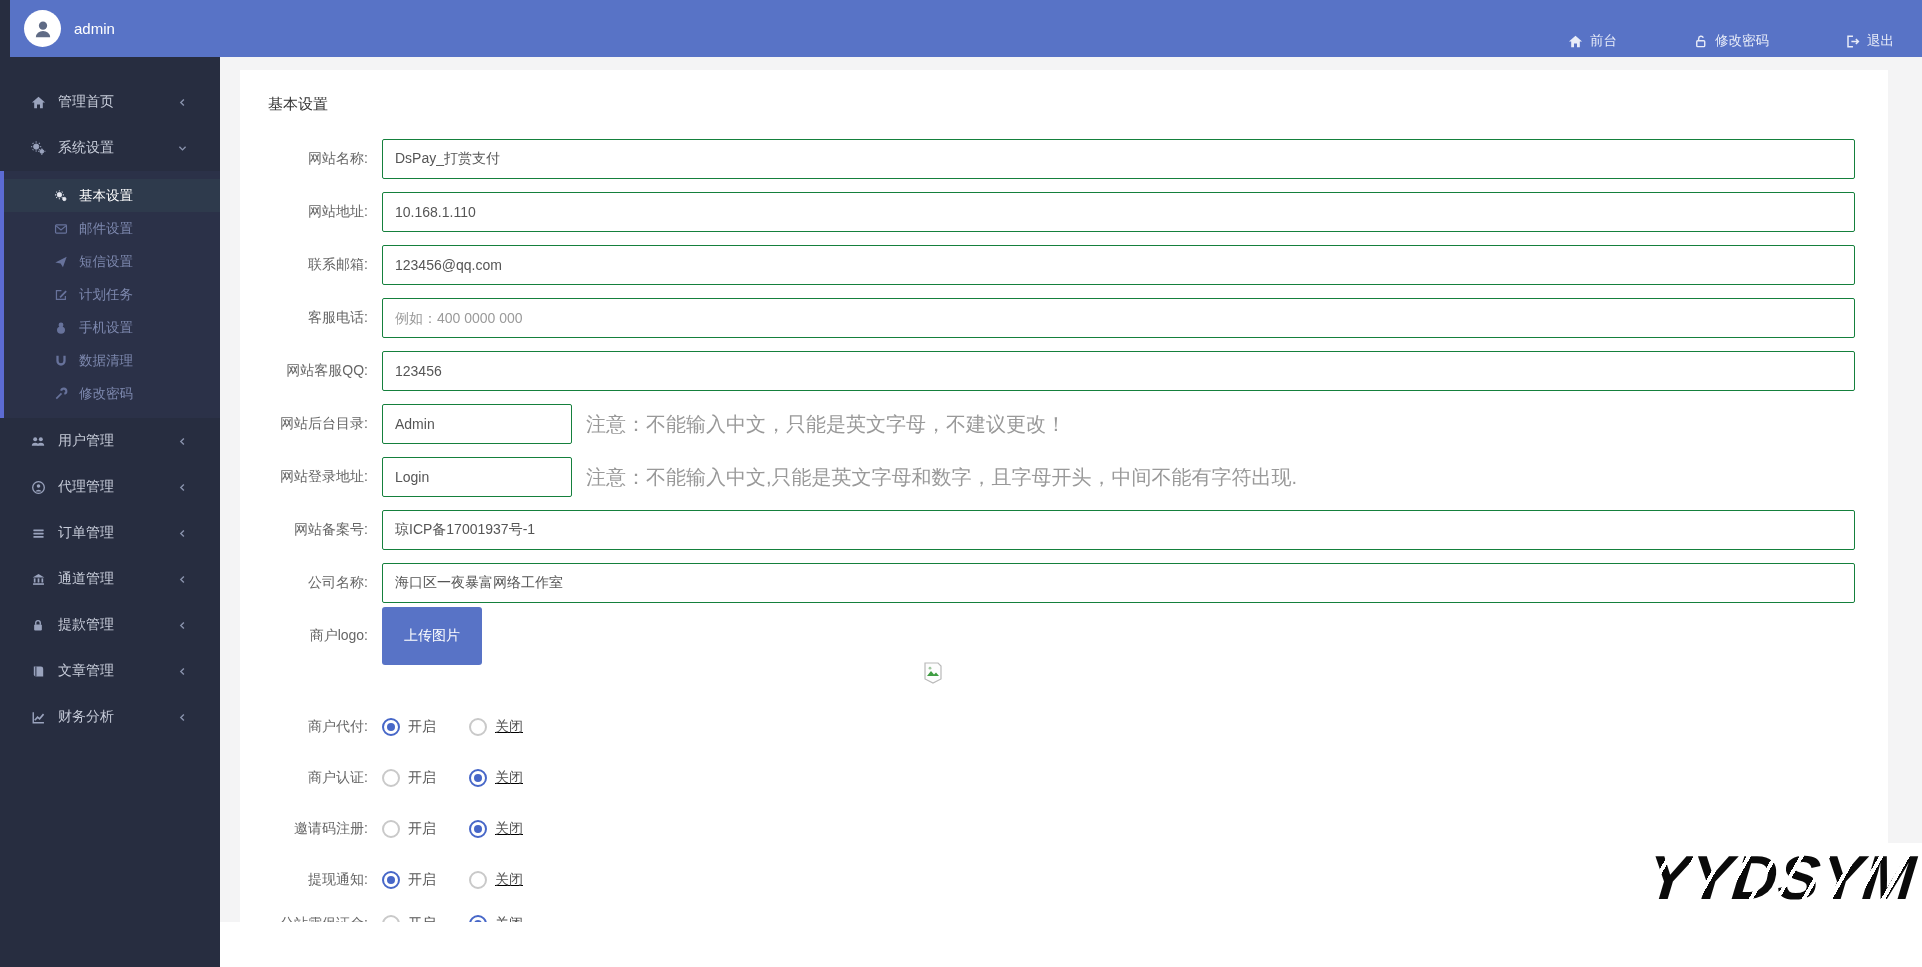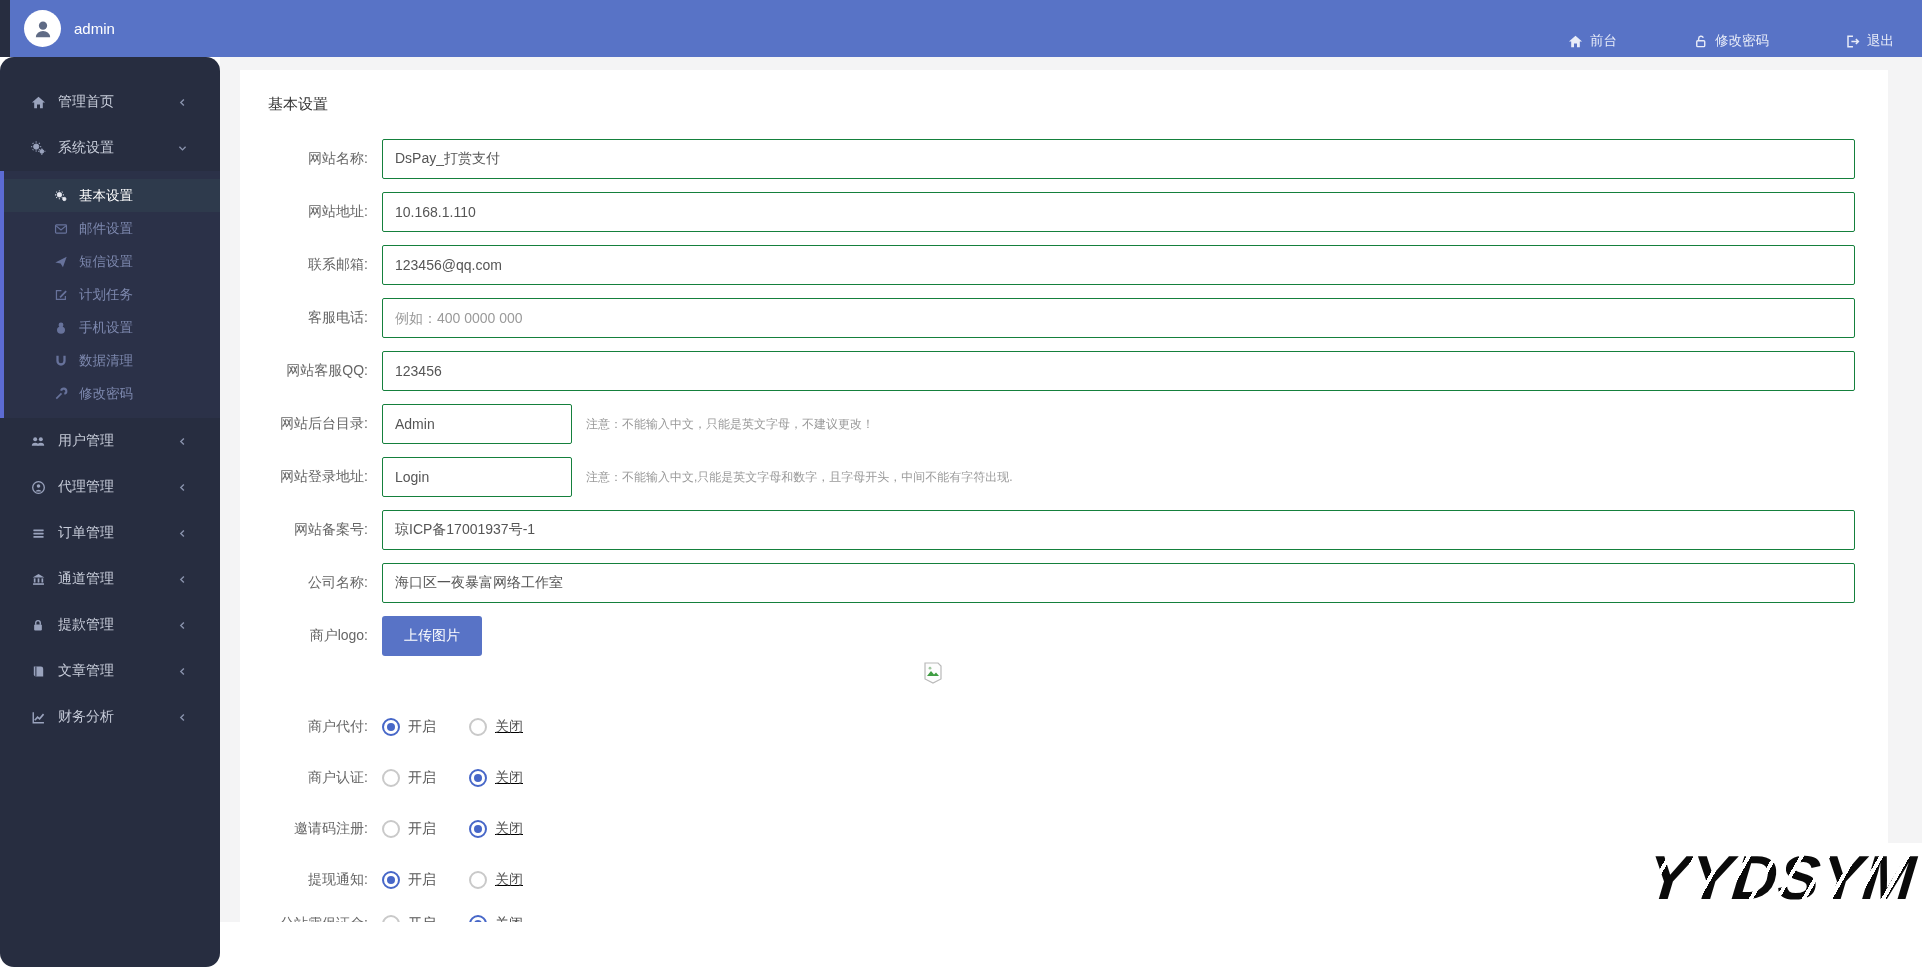--- a/index.html
+++ b/index.html
@@ -14,21 +14,21 @@
   .corner-strip { position:absolute; left:0; top:0; width:10px; height:57px; background:#272d40; }
   .avatar { position:absolute; left:24px; top:10px; width:37px; height:37px; border-radius:50%;
     background:#fff; display:flex; align-items:center; justify-content:center; }
   .username { position:absolute; left:74px; top:0; height:57px; display:flex; align-items:center;
     color:#fff; font-size:15px; }
   .top-nav { position:absolute; right:28px; top:0; height:50px; display:flex; align-items:flex-end; gap:76px; }
   .top-nav-item { display:flex; align-items:center; gap:7px; color:#e8ecf8; font-size:13.5px; cursor:pointer; }
 
   
   .sidebar { position:absolute; left:0; top:57px; width:220px; height:910px;
-    background:#272d40; z-index:10; padding-top:22px;border-radius:14px; }
+    background:#272d40; z-index:10; padding-top:22px; }
   .side-item { height:46px; display:flex; align-items:center; padding:0 18px 0 28px;
     color:#c7ccd9; font-size:14px; cursor:pointer; }
   .side-item .icon { width:20px; margin-right:10px; color:#9aa3bd; }
   .side-item .lbl { flex:1; }
   .side-item .chev { color:#8a93ad; }
   .submenu { background:#2b3148; border-left:4px solid #5c6bd3; padding:8px 0; }
   .sub-item { height:33px; display:flex; align-items:center; padding:0 18px 0 48px;
     color:#7d88ae; font-size:13.5px; cursor:pointer; }
   .sub-item .icon { width:18px; margin-right:9px; color:#67729b; }
   .sub-item.active { background:#2e3a4c; color:#ffffff; }
@@ -42,23 +42,23 @@
   .card-title { font-size:15px; color:#333; height:20px; margin-bottom:24px; }
 
   .frow { display:flex; align-items:center; height:40px; margin-bottom:13px; }
   .flabel { width:100px; text-align:right; margin-right:14px; color:#666; font-size:14px; flex:0 0 auto; }
   .finput { height:40px; border:1px solid #15803d; border-radius:2px; padding:0 12px;
     font-size:14px; color:#555; background:#fff; outline:none;
     font-family:"Liberation Sans","DejaVu Sans",sans-serif; }
   .finput::placeholder { color:#9a9a9a; }
   .finput.full { width:1473px; }
   .finput.short { width:190px; }
-  .fnote { margin-left:14px; color:#999; font-size:12px; }
-
-  .upload-btn { height:40px; padding:0 22px; background:#5873c6; color:#fff; font-size:14px;
+  .fnote { margin-left:14px; color:#999; font-size:20px; }
+
+  .upload-btn { height:58px; padding:0 22px; background:#5873c6; color:#fff; font-size:14px;
     border:none; border-radius:3px; cursor:pointer;
     font-family:"Liberation Sans","DejaVu Sans",sans-serif; }
   .imgrow { height:24px; margin:6px 0 0 655px; }
 
   .radio-row { display:flex; align-items:center; height:22px; margin-top:29px; }
   .radio-row.first { margin-top:30px; }
   .radio-row.clipped { margin-top:22px; }
   .radio-opt { display:flex; align-items:center; cursor:pointer; }
   .radio-opt + .radio-opt { margin-left:33px;text-decoration:underline; }
   .rcircle { width:18px; height:18px; border-radius:50%; border:2px solid #c9c9c9; background:#fff;

